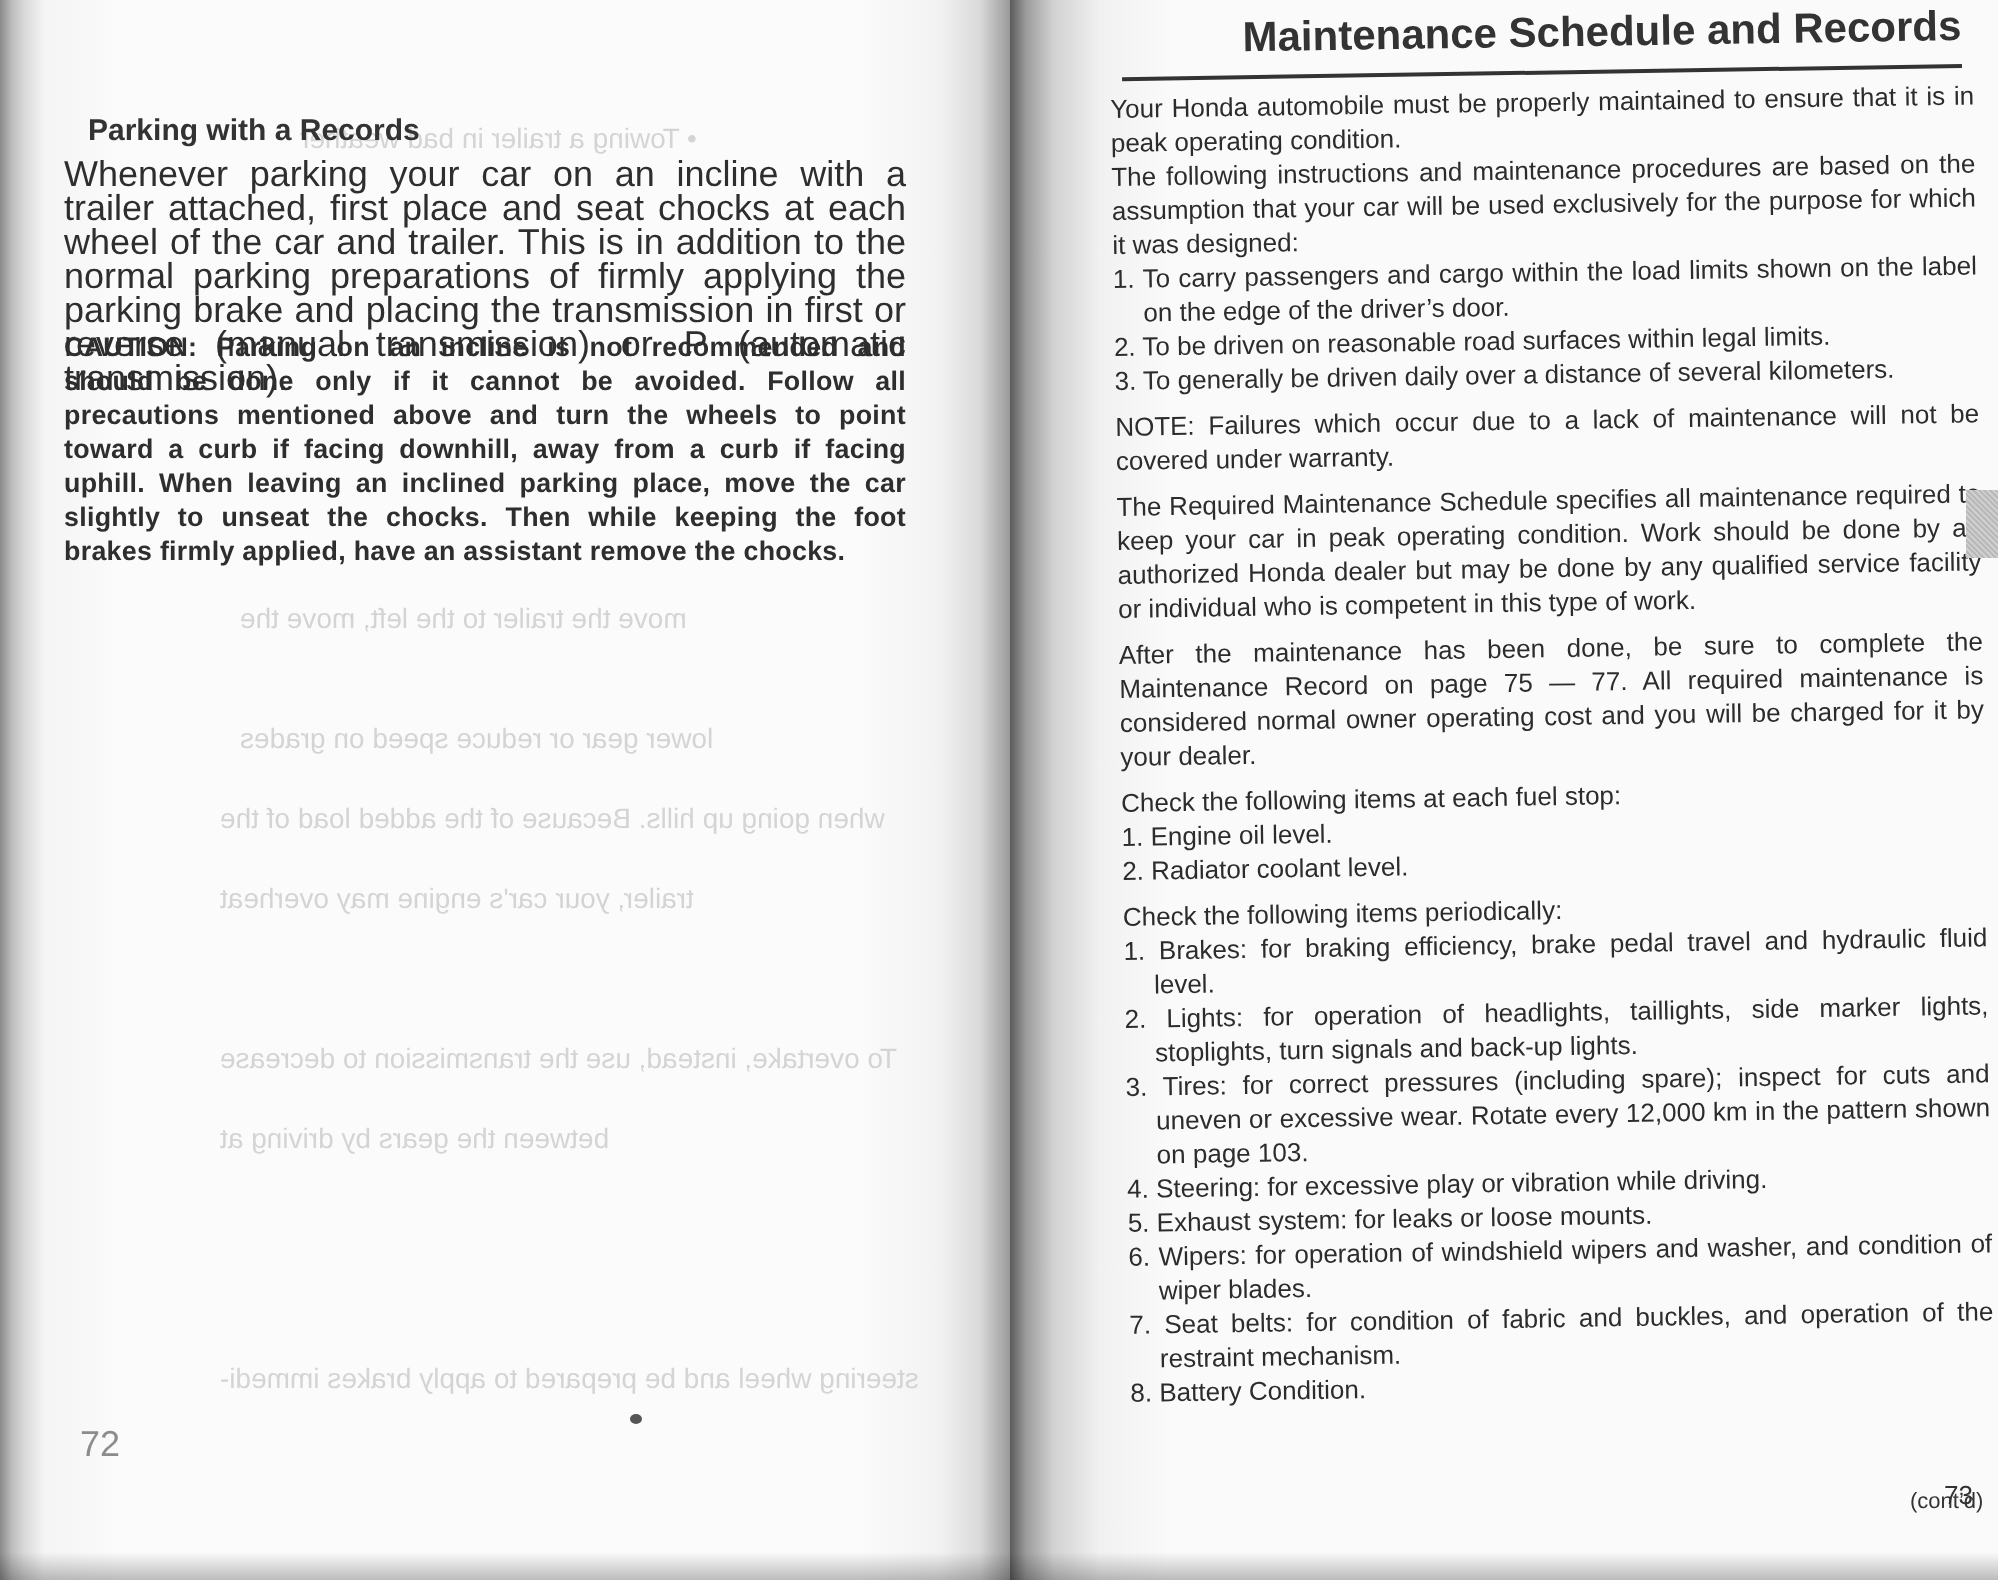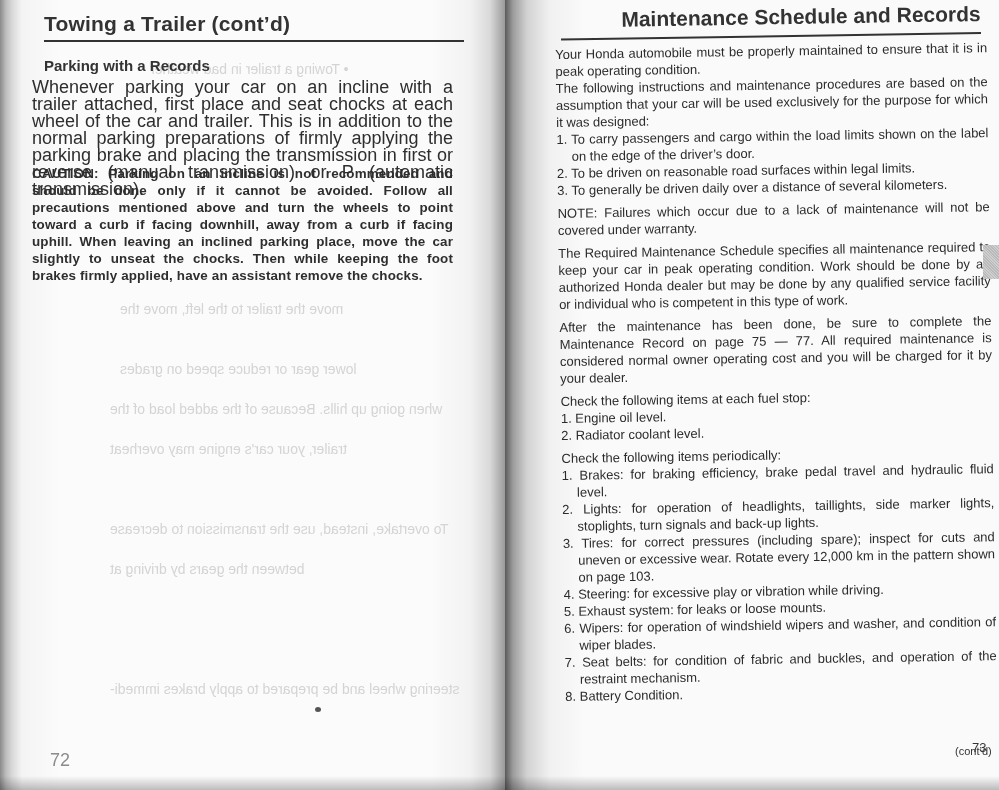--- a/index.html
+++ b/index.html
@@ -40,21 +40,21 @@
   }
   .para-left {
     position:absolute; left:32px; width:421px;
     font-size:18px; line-height:17px; text-align:justify; color:#2e2e2e;
   }
   .caution {
     position:absolute; left:32px; top:165px; width:421px;
     font-size:13.4px; line-height:17px; font-weight:bold; text-align:justify; color:#2e2e2e;
     letter-spacing:0.15px;
   }
-  .pageno-left { position:absolute; left:40px; top:750px; font-size:18px; color:#8c8c8c;margin-left:10px; }
+  .pageno-left { position:absolute; left:40px; top:712px; font-size:18px; color:#8c8c8c; }
   .dot-left { position:absolute; left:315px; top:707px; width:6px; height:5px; border-radius:50%; background:#555; }
 
   .right-body {
     position:absolute; left:50px; top:46px; width:432px;
     font-size:13px; line-height:17px; color:#2c2c2c;
     transform:rotate(-0.9deg); transform-origin:left top;
   }
   .right-body p { margin:0 0 6px 0; text-align:justify; }
   .right-body .tight { margin-bottom:0; }
   .right-body ol { margin:0 0 6px 0; padding:0; list-style:none; }
@@ -76,21 +76,20 @@
 <div class="page page-left">
   <div class="ghost" style="left:150px;top:60px;">• Towing a trailer in bad weather</div>
   <div class="ghost" style="left:120px;top:300px;">move the trailer to the left, move the</div>
   <div class="ghost" style="left:120px;top:360px;">lower gear or reduce speed on grades</div>
   <div class="ghost" style="left:110px;top:400px;">when going up hills. Because of the added load of the</div>
   <div class="ghost" style="left:110px;top:440px;">trailer, your car's engine may overheat</div>
   <div class="ghost" style="left:110px;top:520px;">To overtake, instead, use the transmission to decrease</div>
   <div class="ghost" style="left:110px;top:560px;">between the gears by driving at</div>
   <div class="ghost" style="left:110px;top:680px;">steering wheel and be prepared to apply brakes immedi-</div>
 
-  <div class="title-left">Towing a Trailer (cont’d)</div>
   <div class="sub-left">Parking with a Records</div>
   <div class="para-left" style="top:79px;">Whenever parking your car on an incline with a trailer attached, first place and seat chocks at each wheel of the car and trailer. This is in addition to the normal parking preparations of firmly applying the parking brake and placing the transmission in first or reverse (manual transmission) or P (automatic transmission).</div>
   <div class="caution">CAUTION: Parking on an incline is not recommended and should be done only if it cannot be avoided. Follow all precautions mentioned above and turn the wheels to point toward a curb if facing downhill, away from a curb if facing uphill. When leaving an inclined parking place, move the car slightly to unseat the chocks. Then while keeping the foot brakes firmly applied, have an assistant remove the chocks.</div>
   <div class="dot-left"></div>
   <div class="pageno-left">72</div>
   <div class="bottom-shadow"></div>
 </div>
 
 <div class="page page-right">
   <div class="title-right">Maintenance Schedule and Records</div>

